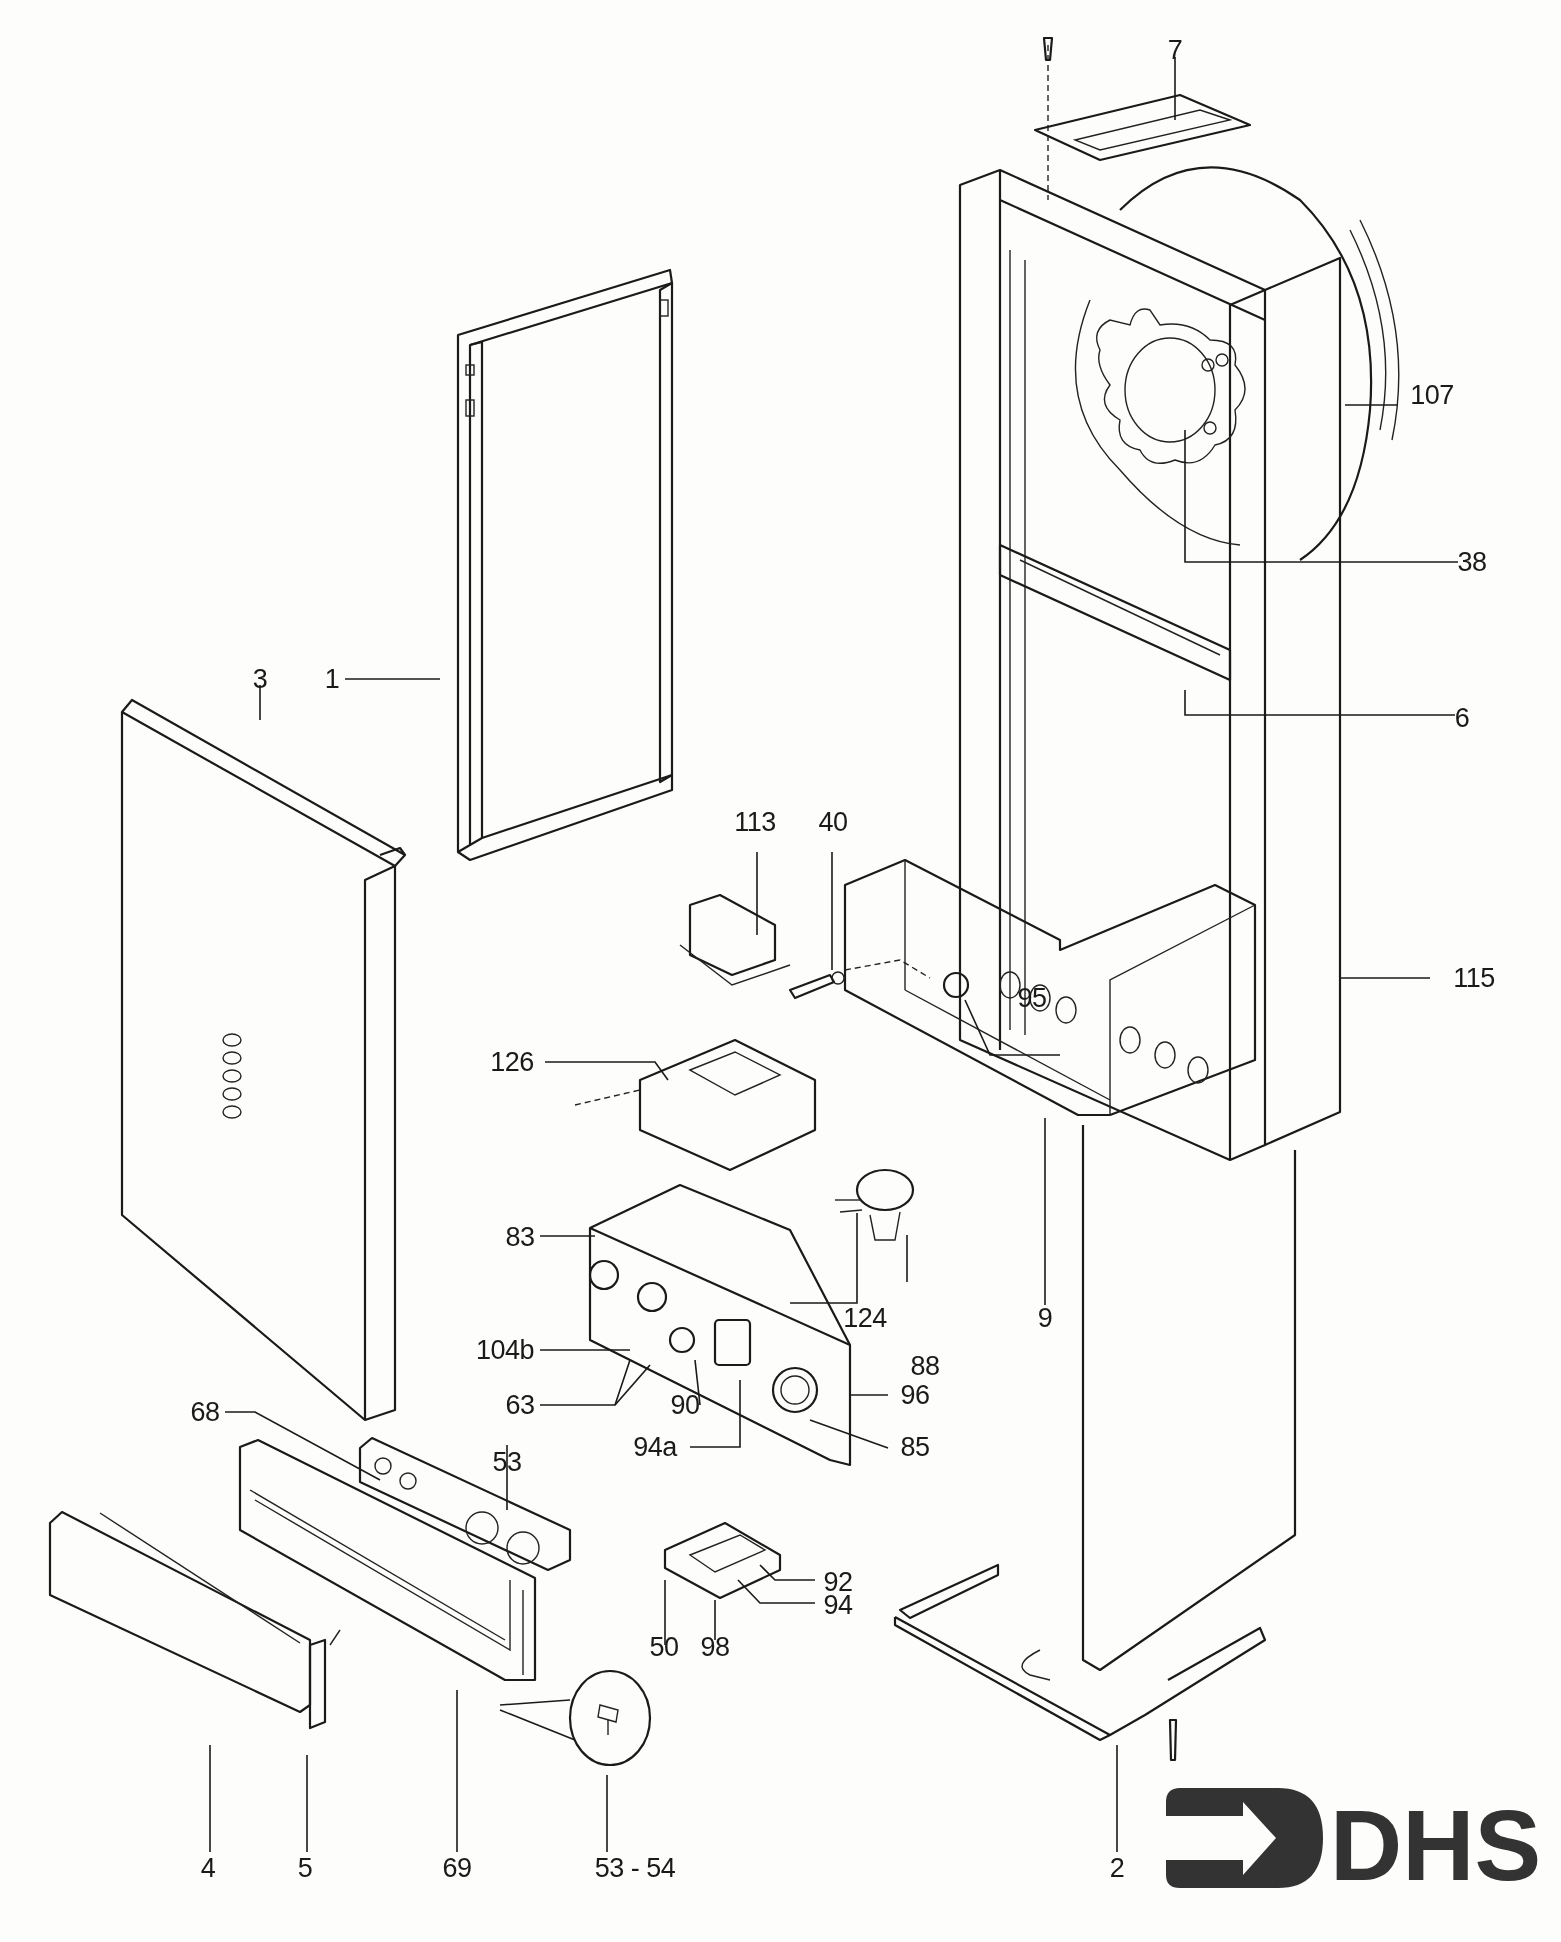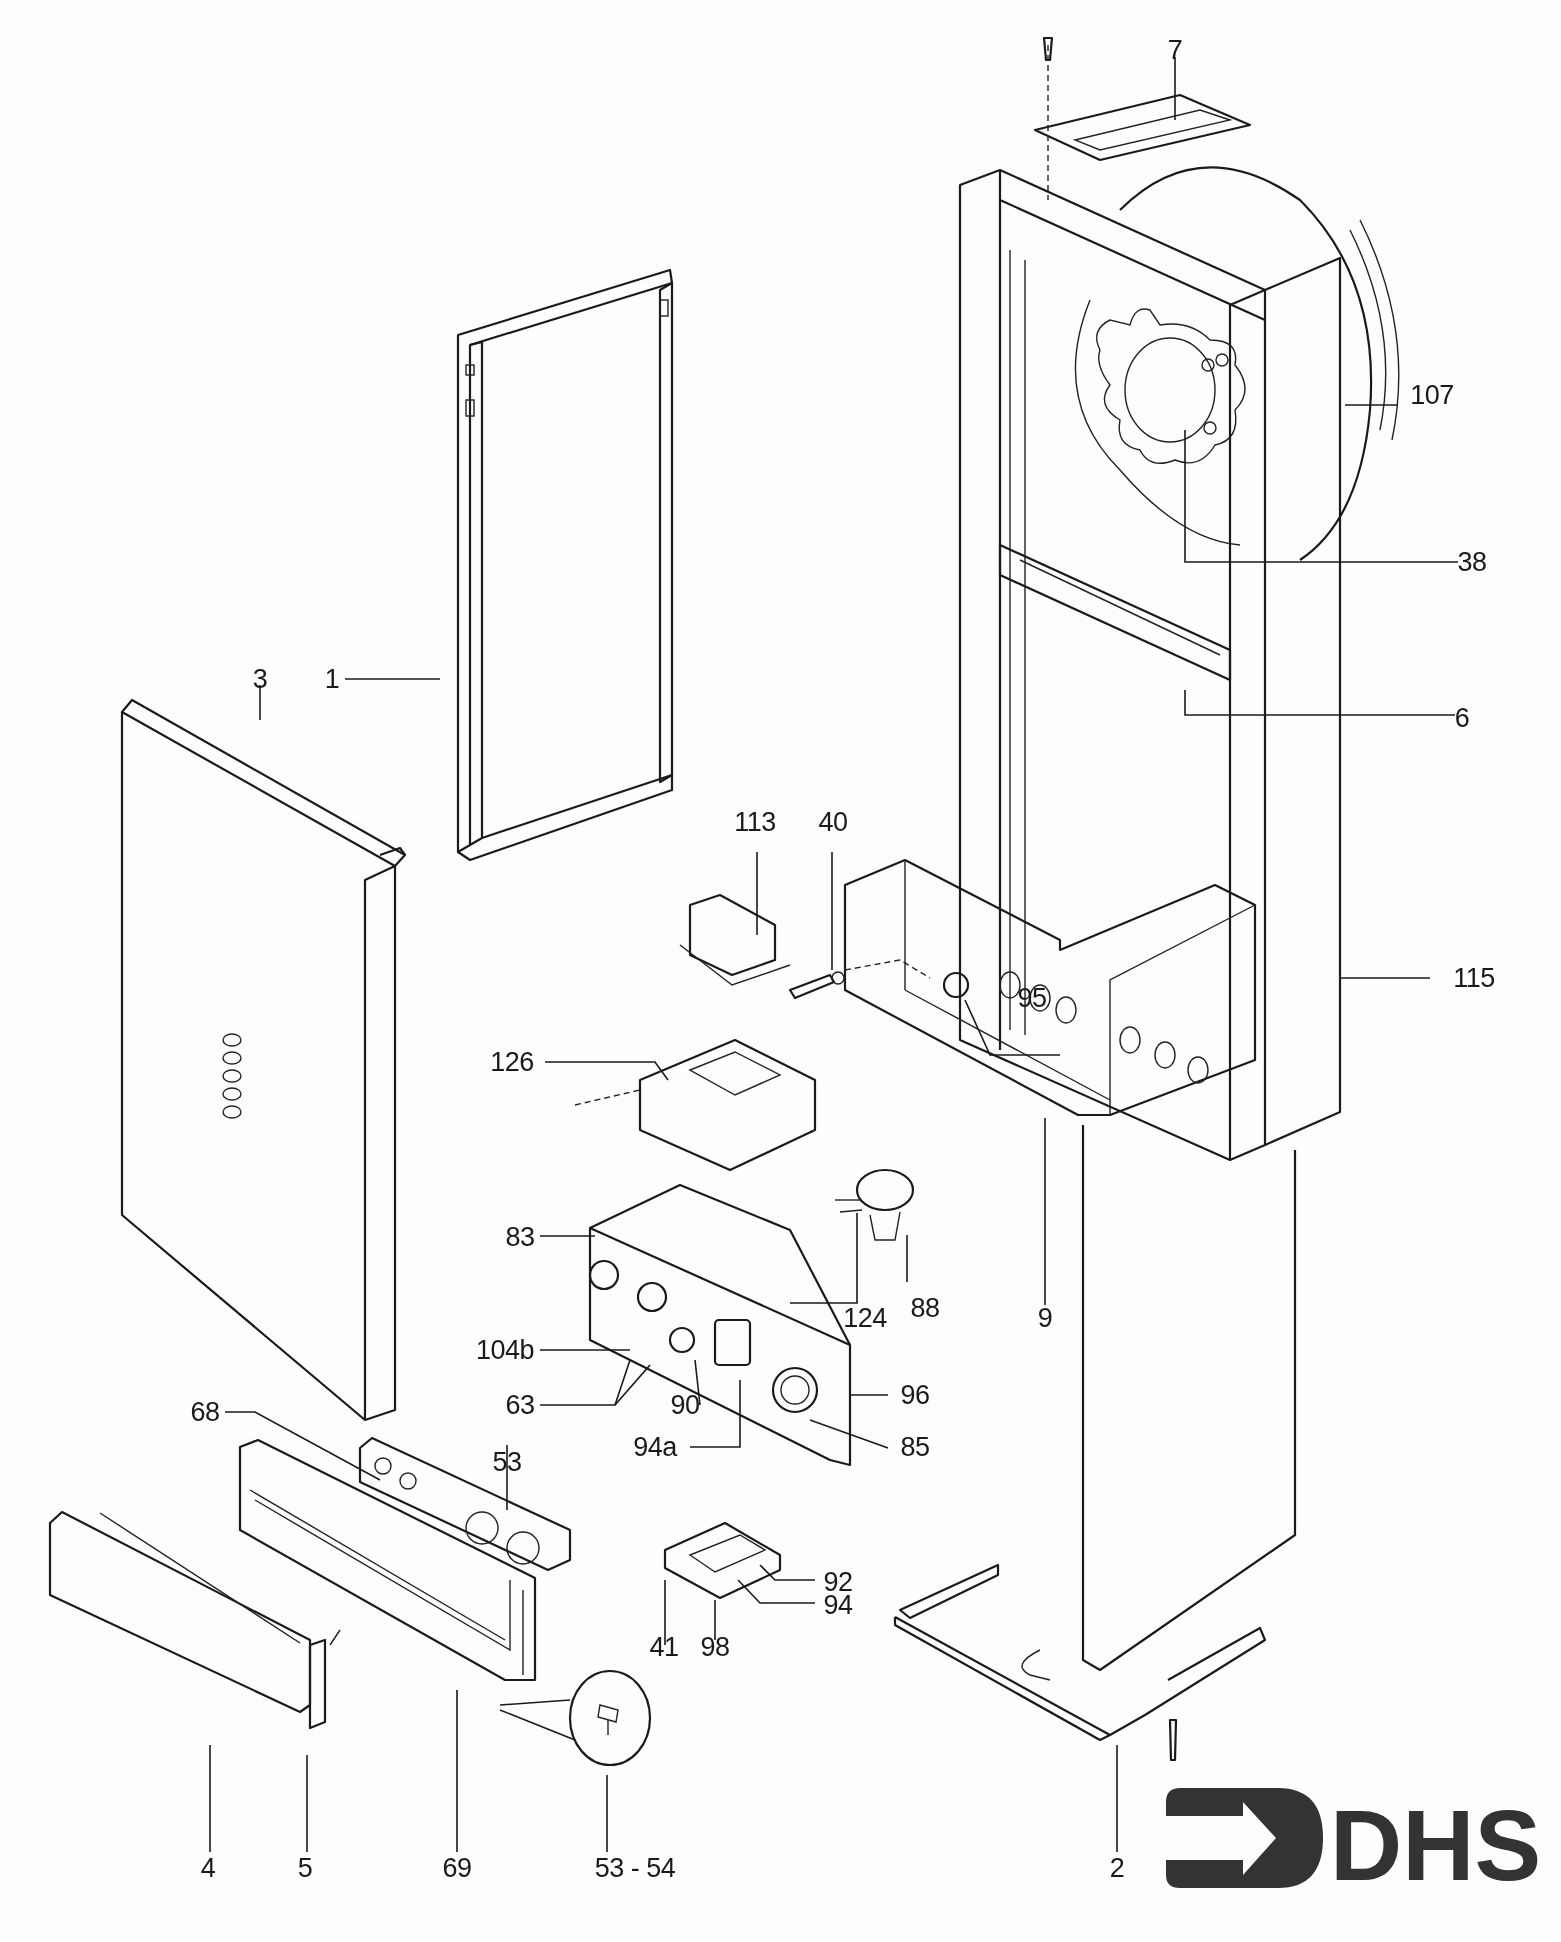--- a/index.html
+++ b/index.html
@@ -219,33 +219,33 @@
 <div class="label" style="left:1462px;top:718px">6</div>
 <div class="label" style="left:332px;top:679px">1</div>
 <div class="label" style="left:260px;top:679px">3</div>
 <div class="label" style="left:755px;top:822px">113</div>
 <div class="label" style="left:833px;top:822px">40</div>
 <div class="label" style="left:1474px;top:978px">115</div>
 <div class="label" style="left:1032px;top:998px">95</div>
 <div class="label" style="left:512px;top:1062px">126</div>
 <div class="label" style="left:520px;top:1237px">83</div>
 <div class="label" style="left:865px;top:1318px">124</div>
-<div class="label" style="left:925px;top:1308px">88</div>
+<div class="label" style="left:925px;top:1366px">88</div>
 <div class="label" style="left:1045px;top:1318px">9</div>
 <div class="label" style="left:505px;top:1350px">104b</div>
 <div class="label" style="left:520px;top:1405px">63</div>
 <div class="label" style="left:685px;top:1405px">90</div>
 <div class="label" style="left:915px;top:1395px">96</div>
 <div class="label" style="left:655px;top:1447px">94a</div>
 <div class="label" style="left:915px;top:1447px">85</div>
 <div class="label" style="left:205px;top:1412px">68</div>
 <div class="label" style="left:507px;top:1462px">53</div>
 <div class="label" style="left:838px;top:1582px">92</div>
 <div class="label" style="left:838px;top:1605px">94</div>
-<div class="label" style="left:664px;top:1647px">41</div>
+<div class="label" style="left:664px;top:1647px">50</div>
 <div class="label" style="left:715px;top:1647px">98</div>
 <div class="label" style="left:208px;top:1868px">4</div>
 <div class="label" style="left:305px;top:1868px">5</div>
 <div class="label" style="left:457px;top:1868px">69</div>
 <div class="label" style="left:635px;top:1868px">53 - 54</div>
 <div class="label" style="left:1117px;top:1868px">2</div>
 
 </div>
 
 </body></html>

